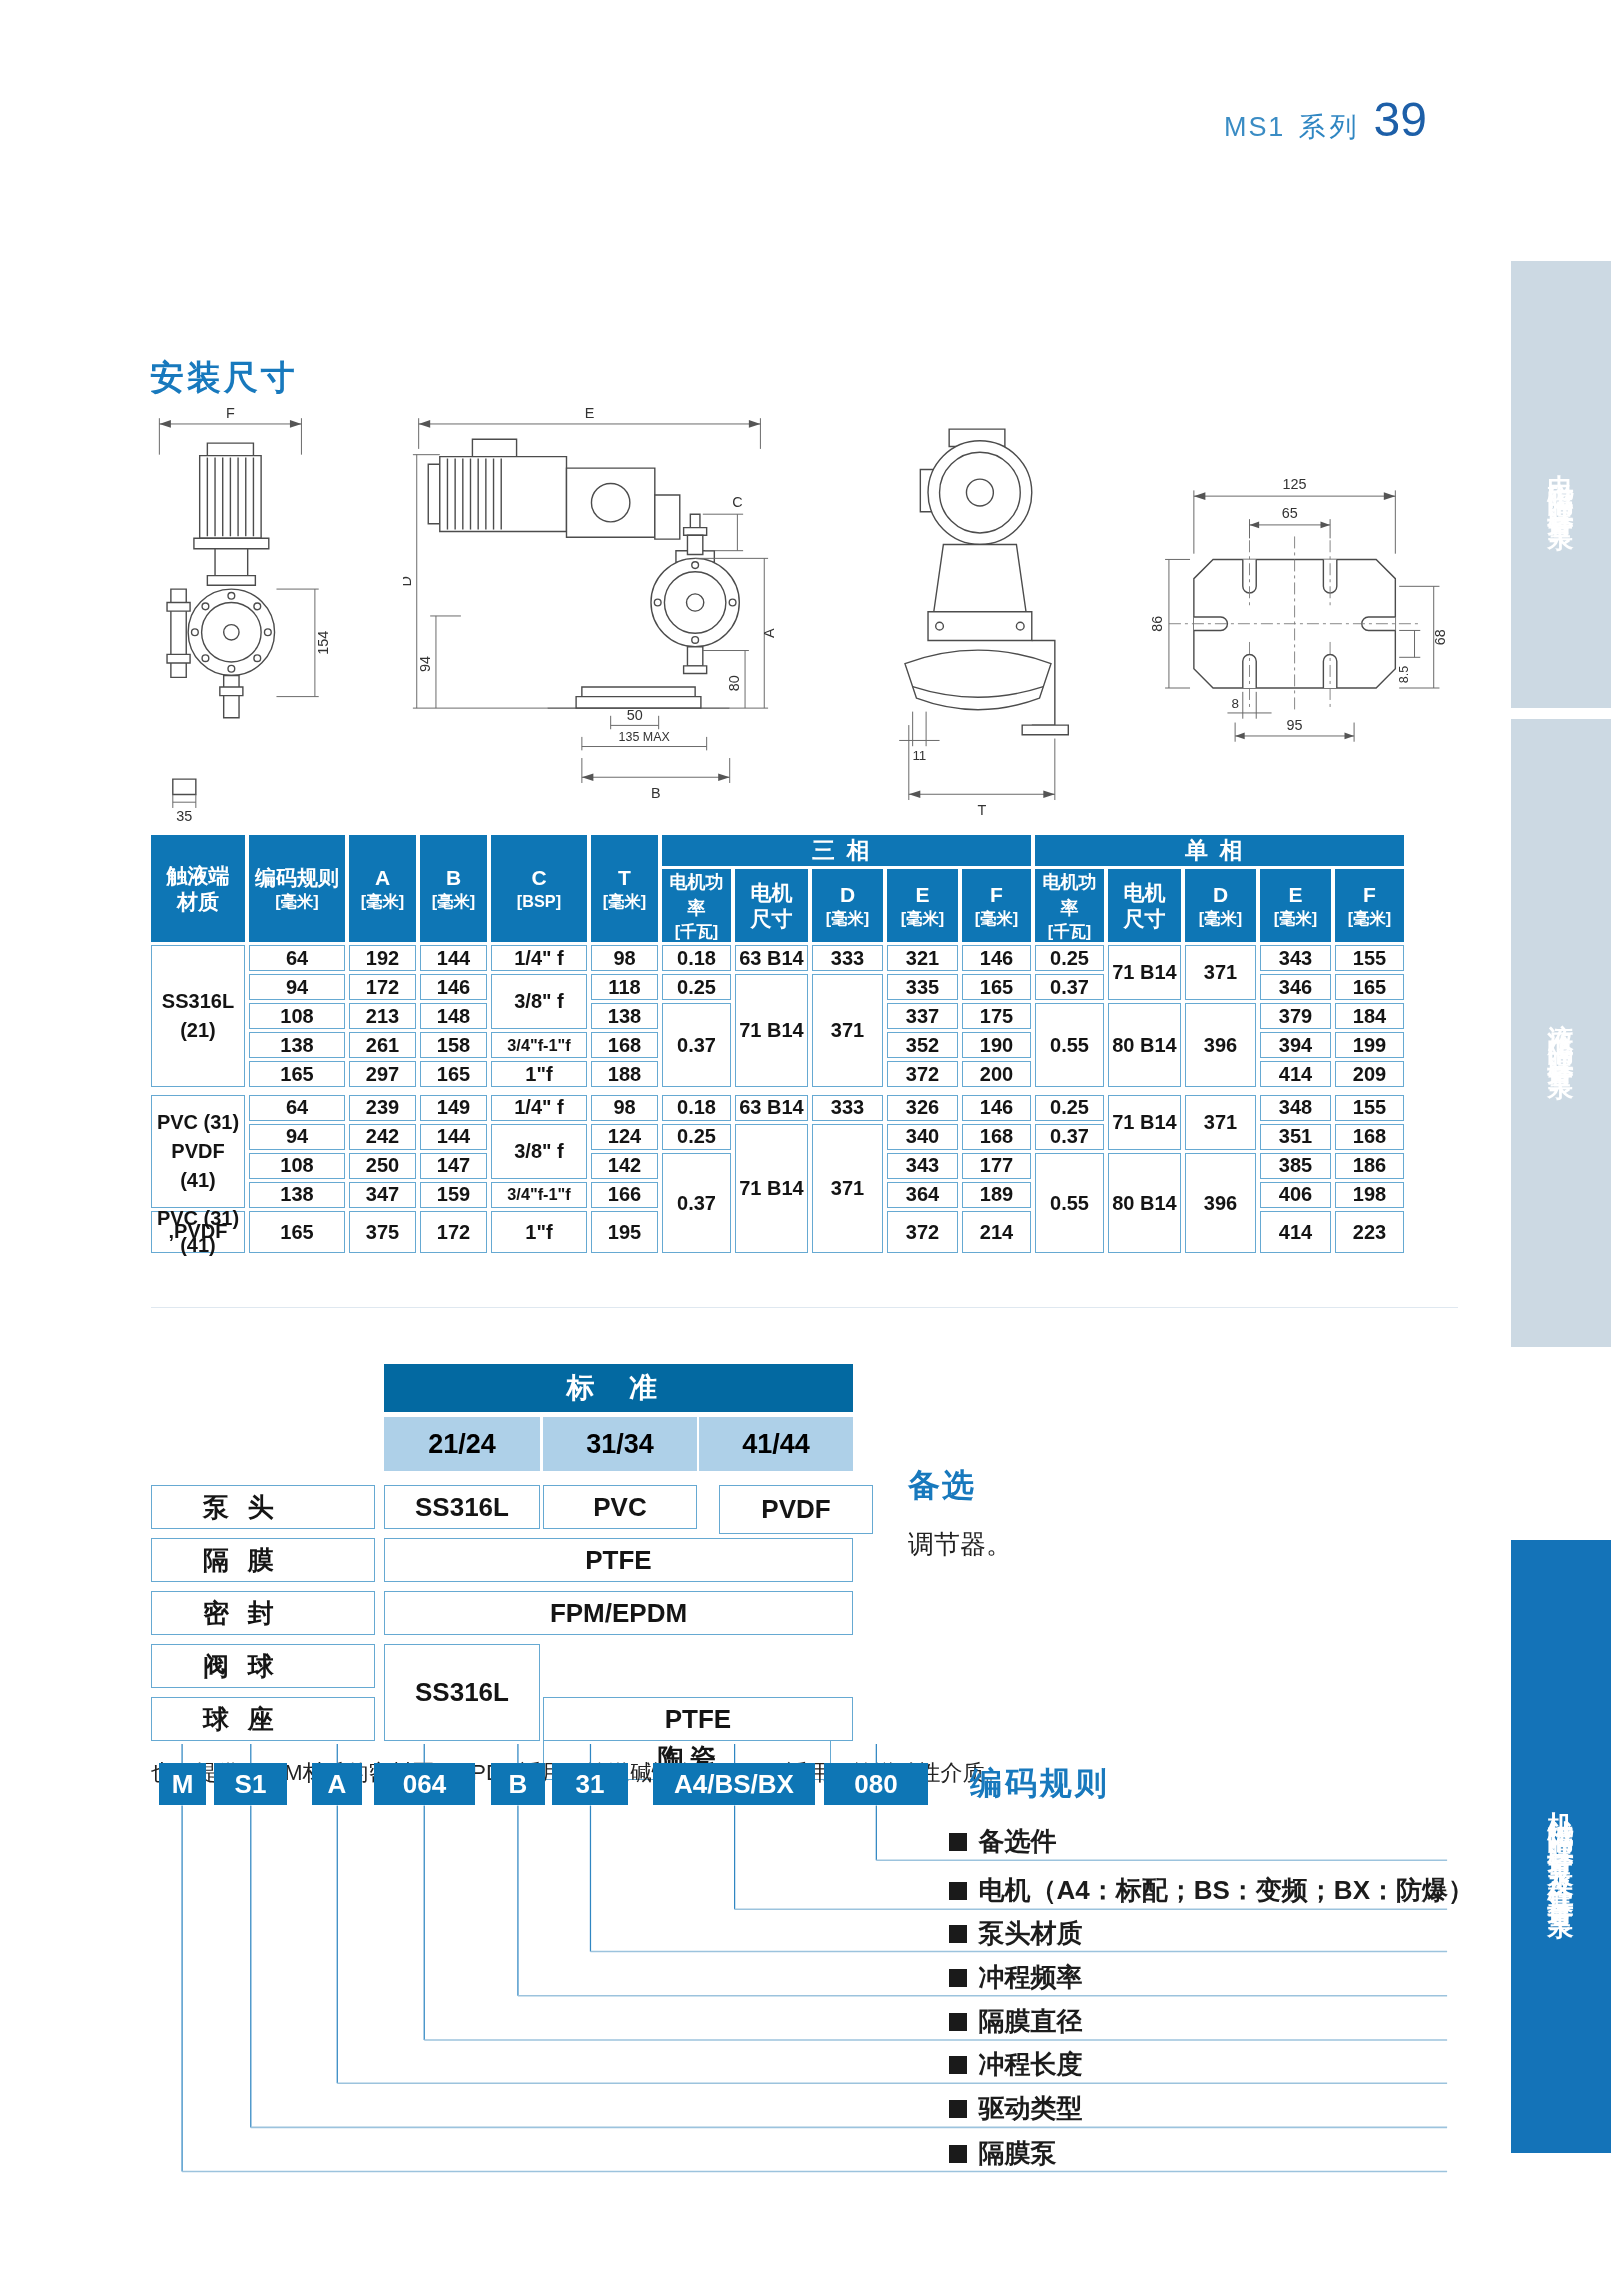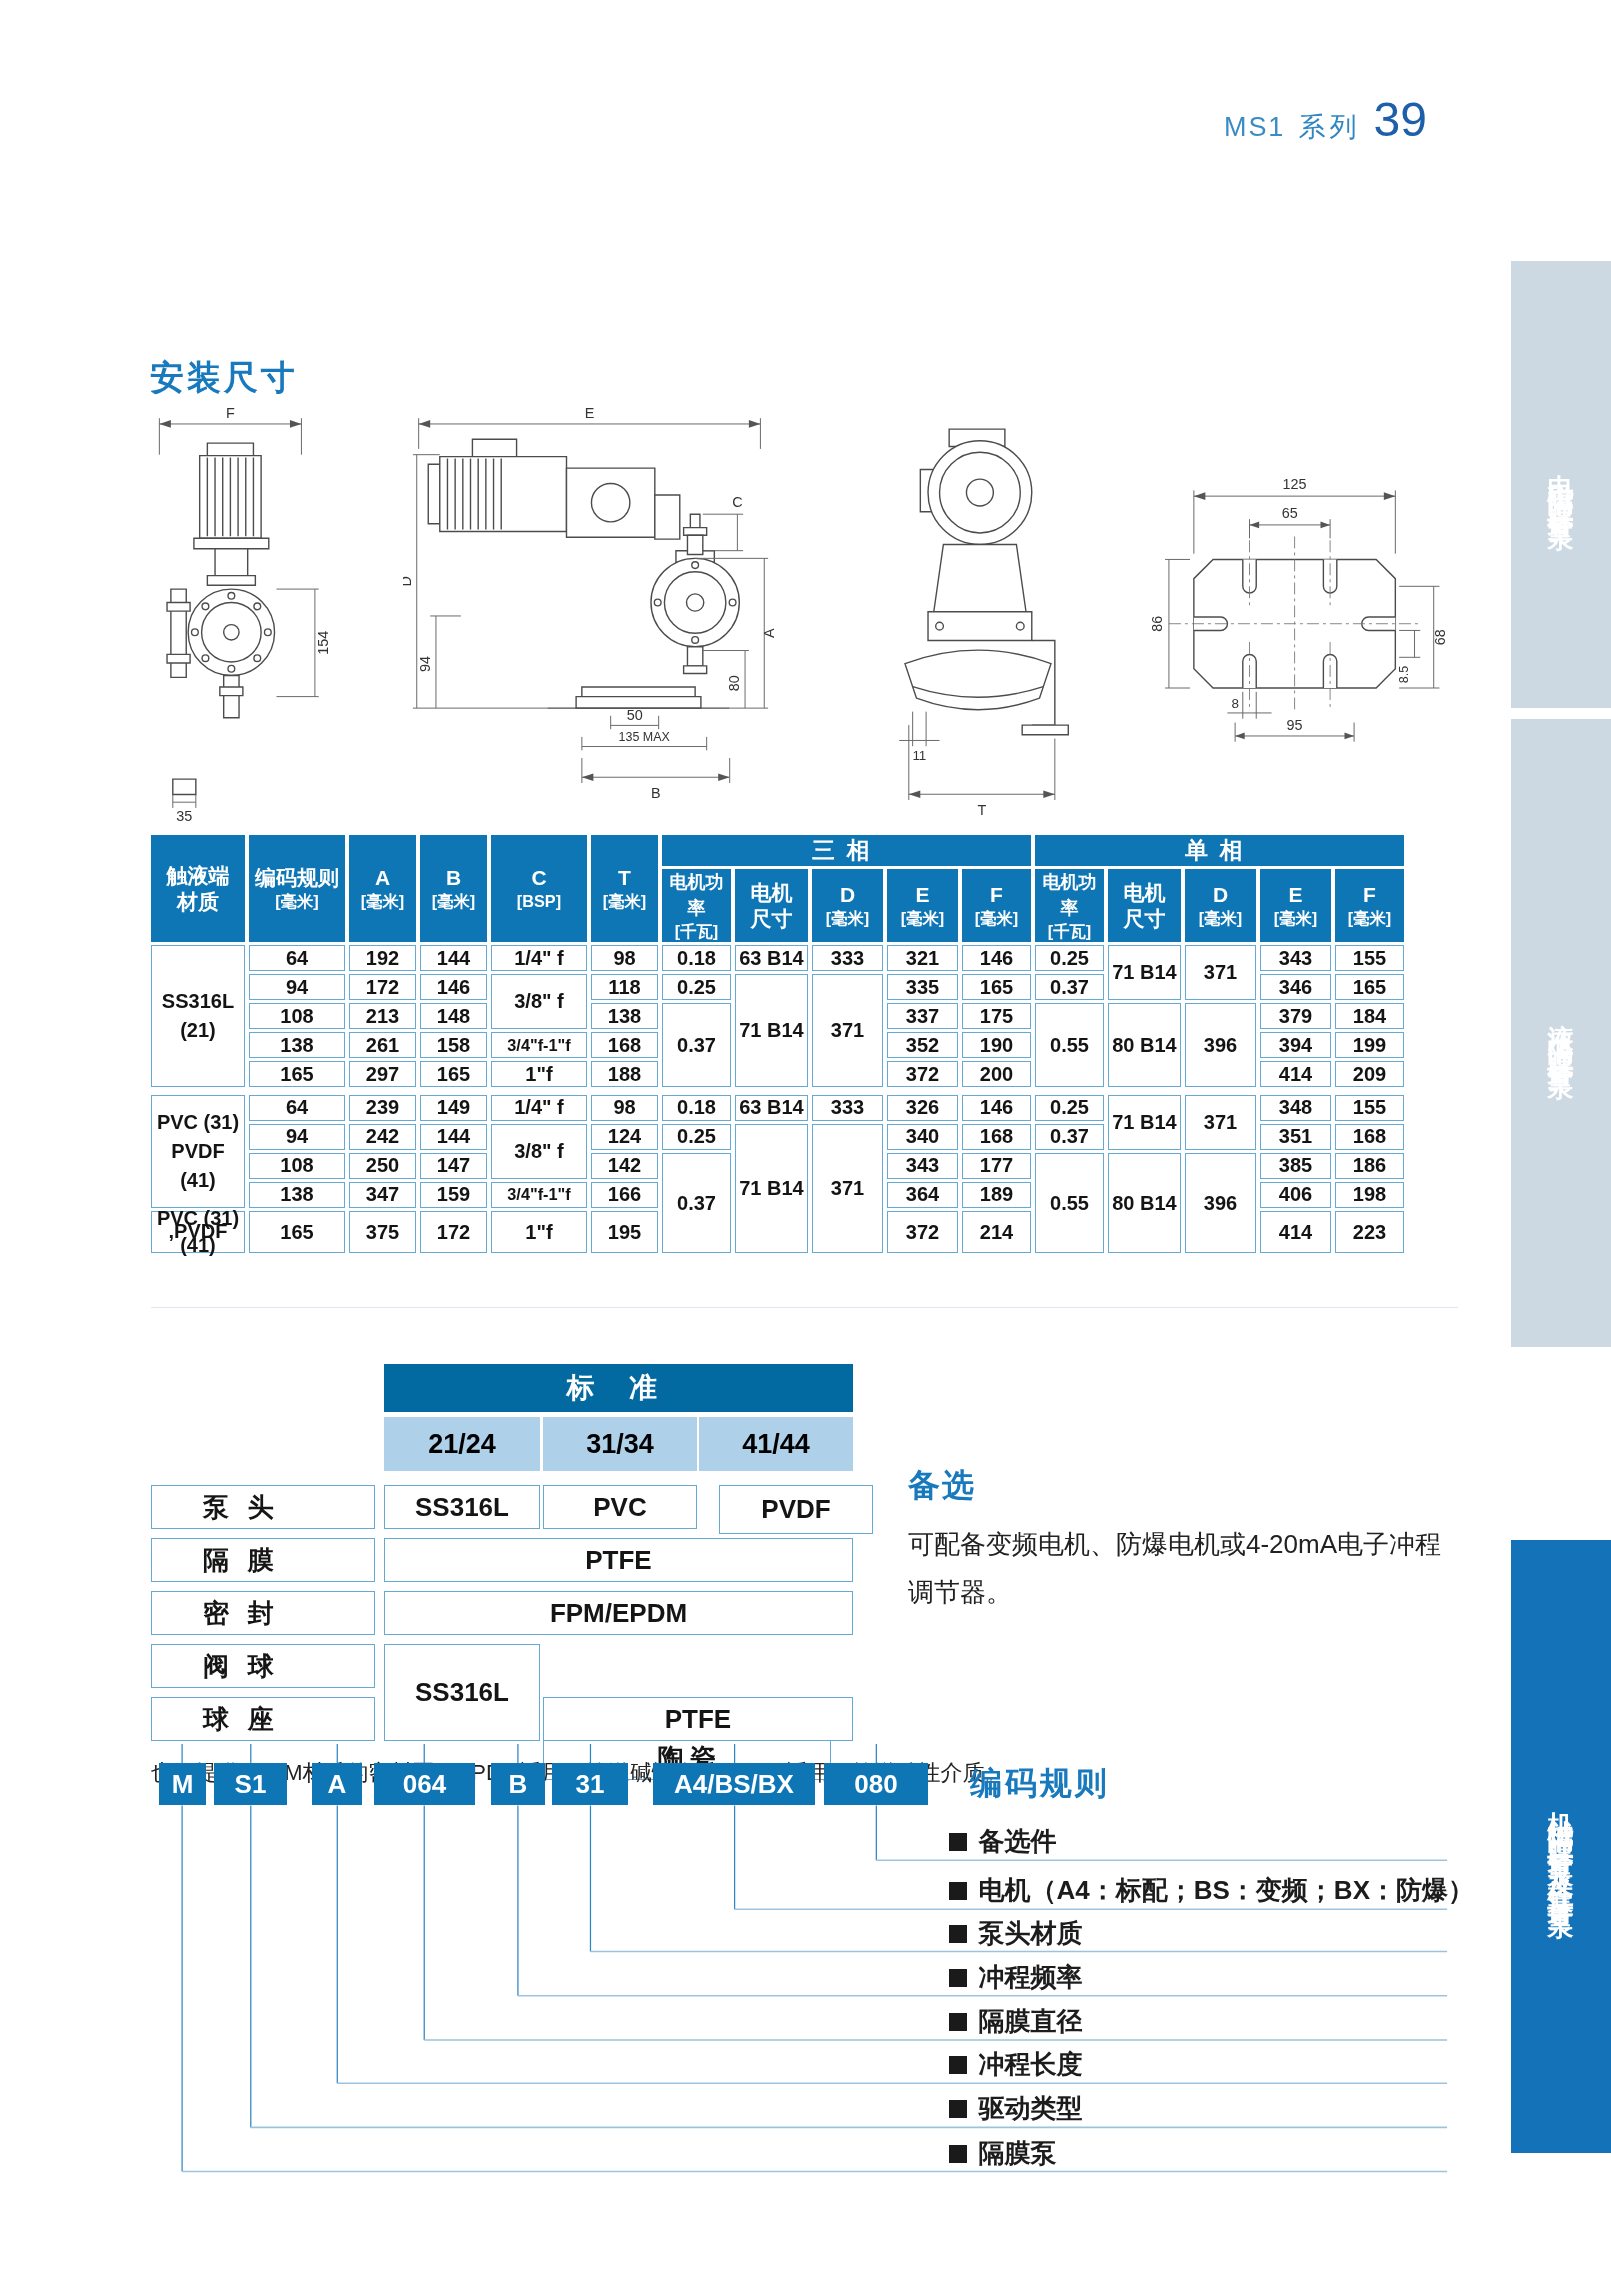--- a/index.html
+++ b/index.html
@@ -556,21 +556,20 @@
 <div class="box std-label" style="left:151px;top:1644px;width:224px;height:44px;">阀 球</div>
 <div class="box std-label" style="left:151px;top:1697px;width:224px;height:44px;">球 座</div>
 <div class="box" style="left:384px;top:1644px;width:156px;height:97px;">SS316L</div>
 <div class="box" style="left:543px;top:1736px;width:288px;height:44px;">陶 瓷</div>
 <div class="box" style="left:543px;top:1697px;width:310px;height:44px;">PTFE</div>
 
 <div class="abs std-note">也可提供EPDM材质的密封圈，EPDM适用于输送碱性介质，FPM适用于输送酸性介质。</div>
 
 <div class="abs blue-title t-options">备选</div>
 <div class="abs options-text">
-  <div>可配备变频电机、防爆电机或4-20mA电子冲程</div>
   <div>调节器。</div>
 </div>
 
 <div class="code-box" style="left:159px;width:47px;">M</div>
 <div class="code-box" style="left:214px;width:73px;">S1</div>
 <div class="code-box" style="left:312px;width:50px;">A</div>
 <div class="code-box" style="left:374px;width:101px;">064</div>
 <div class="code-box" style="left:491px;width:54px;">B</div>
 <div class="code-box" style="left:552px;width:76px;">31</div>
 <div class="code-box" style="left:653px;width:162px;">A4/BS/BX</div>

